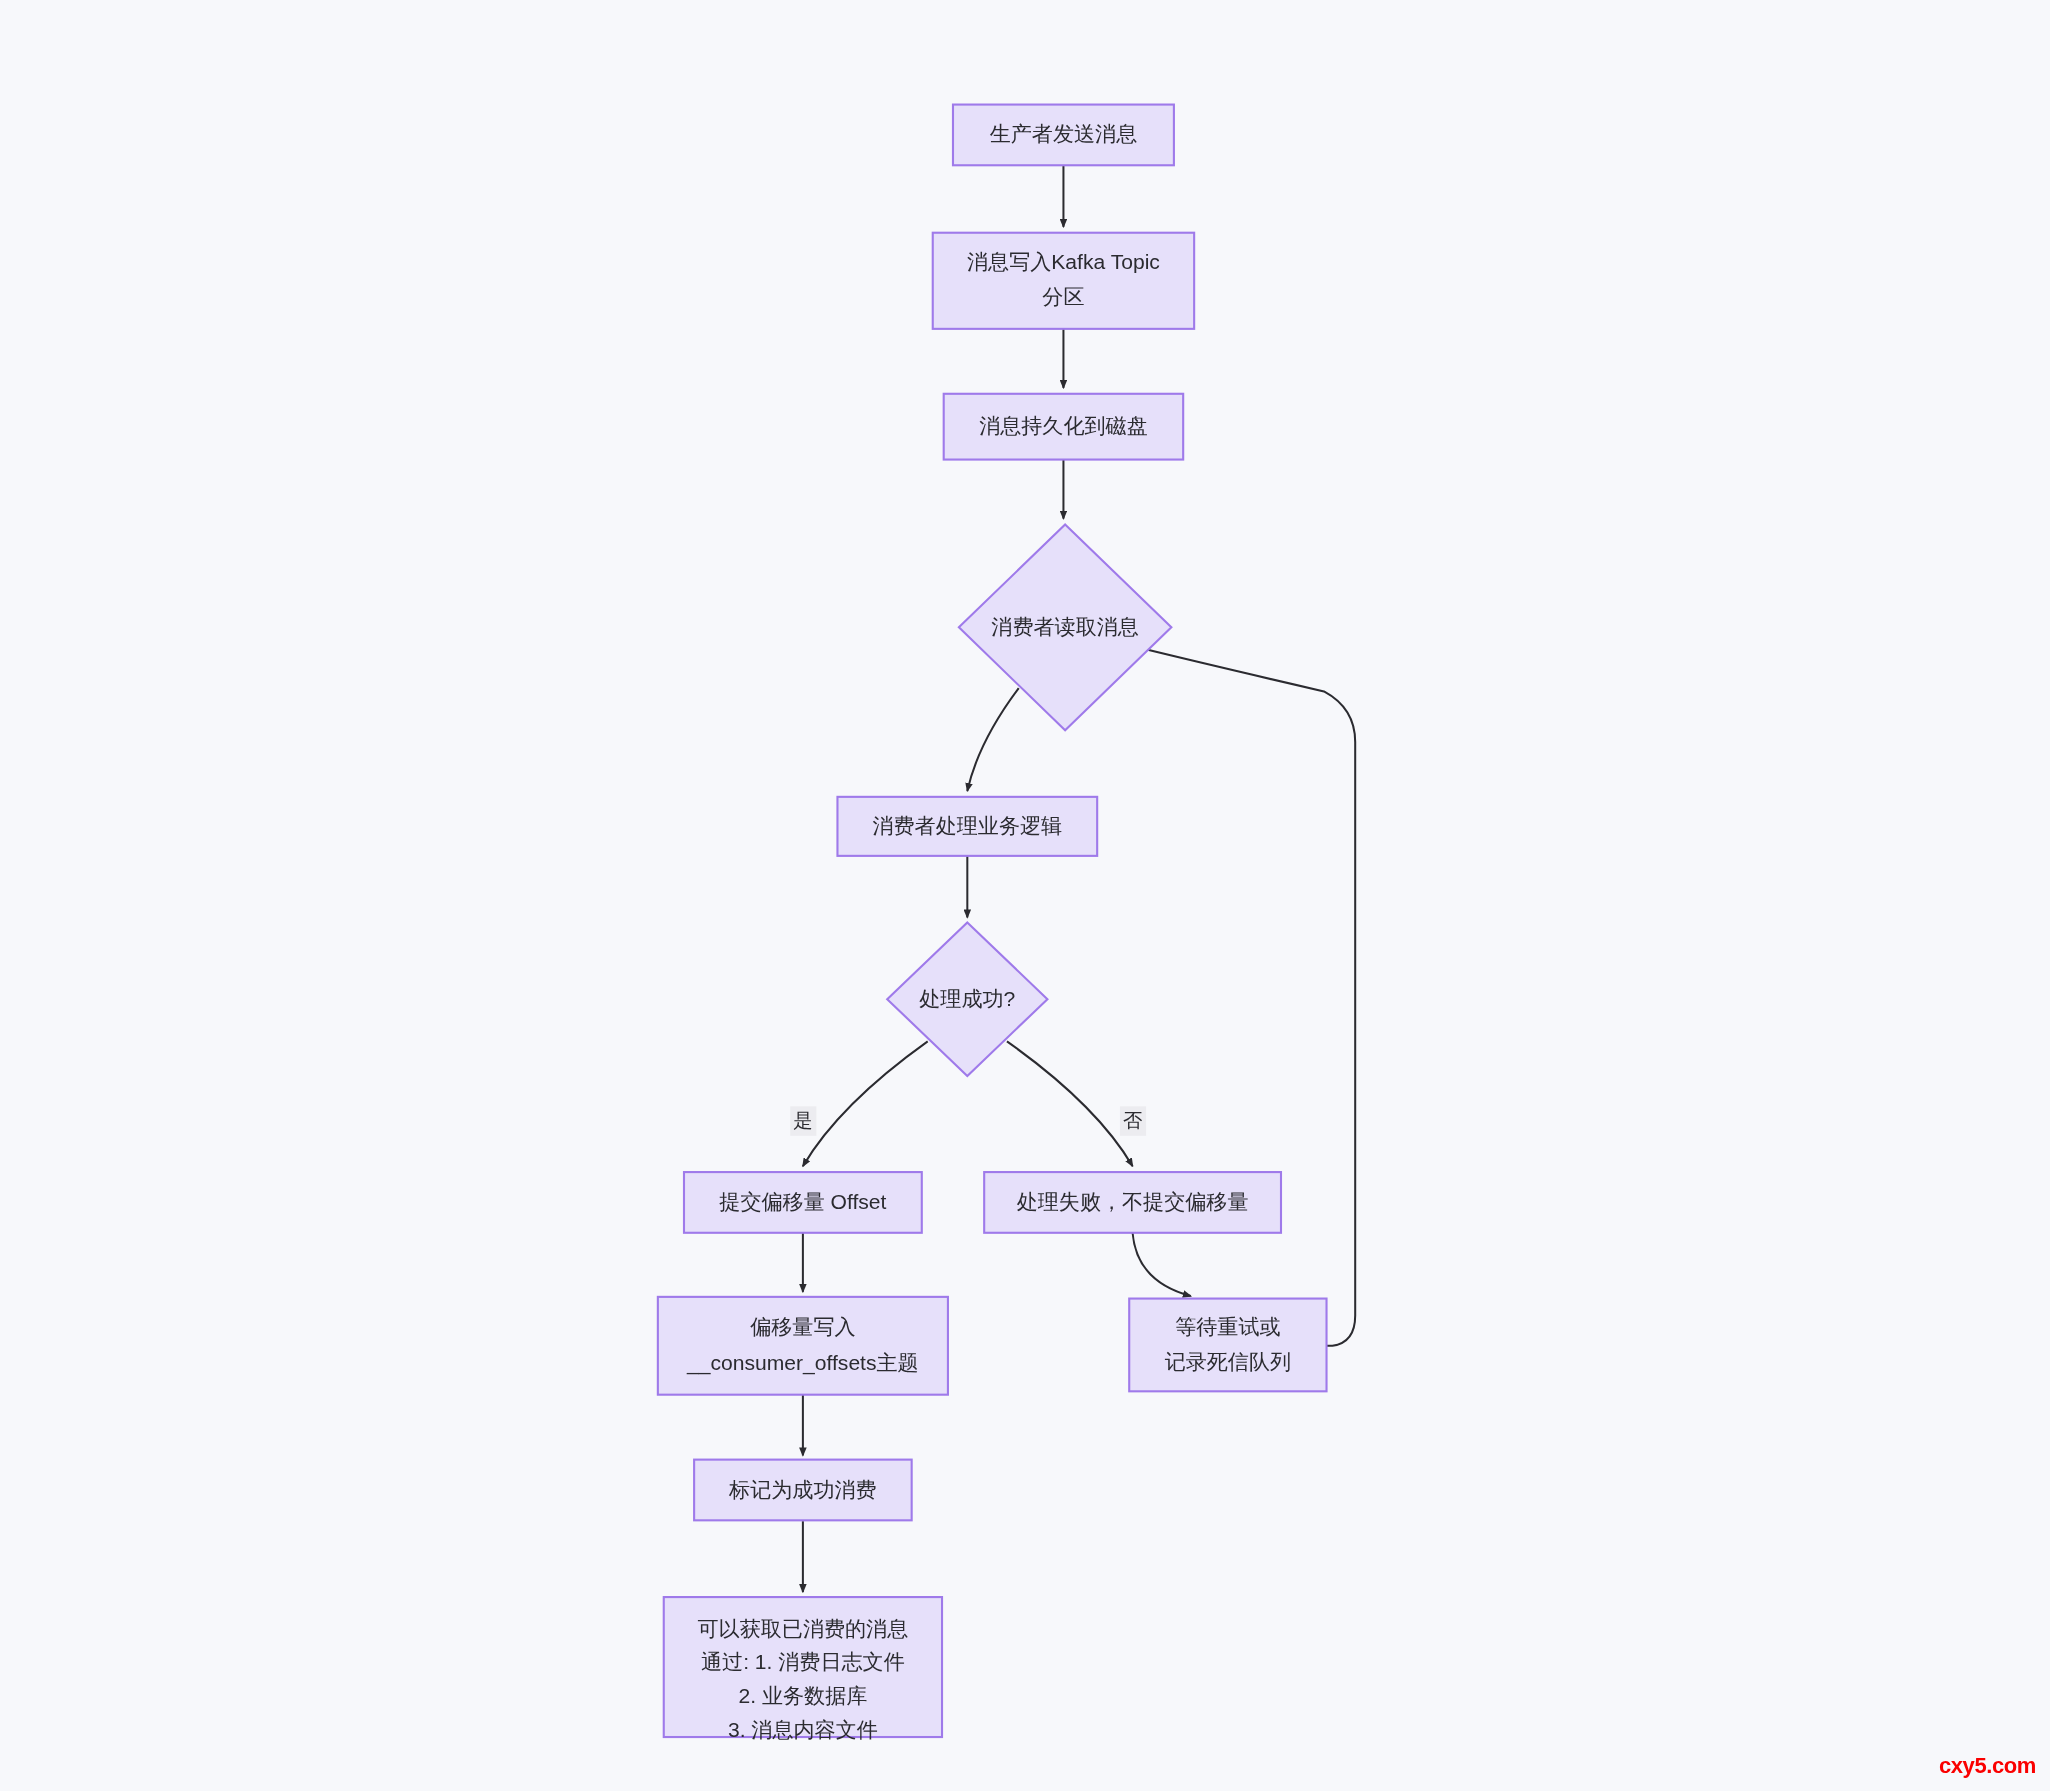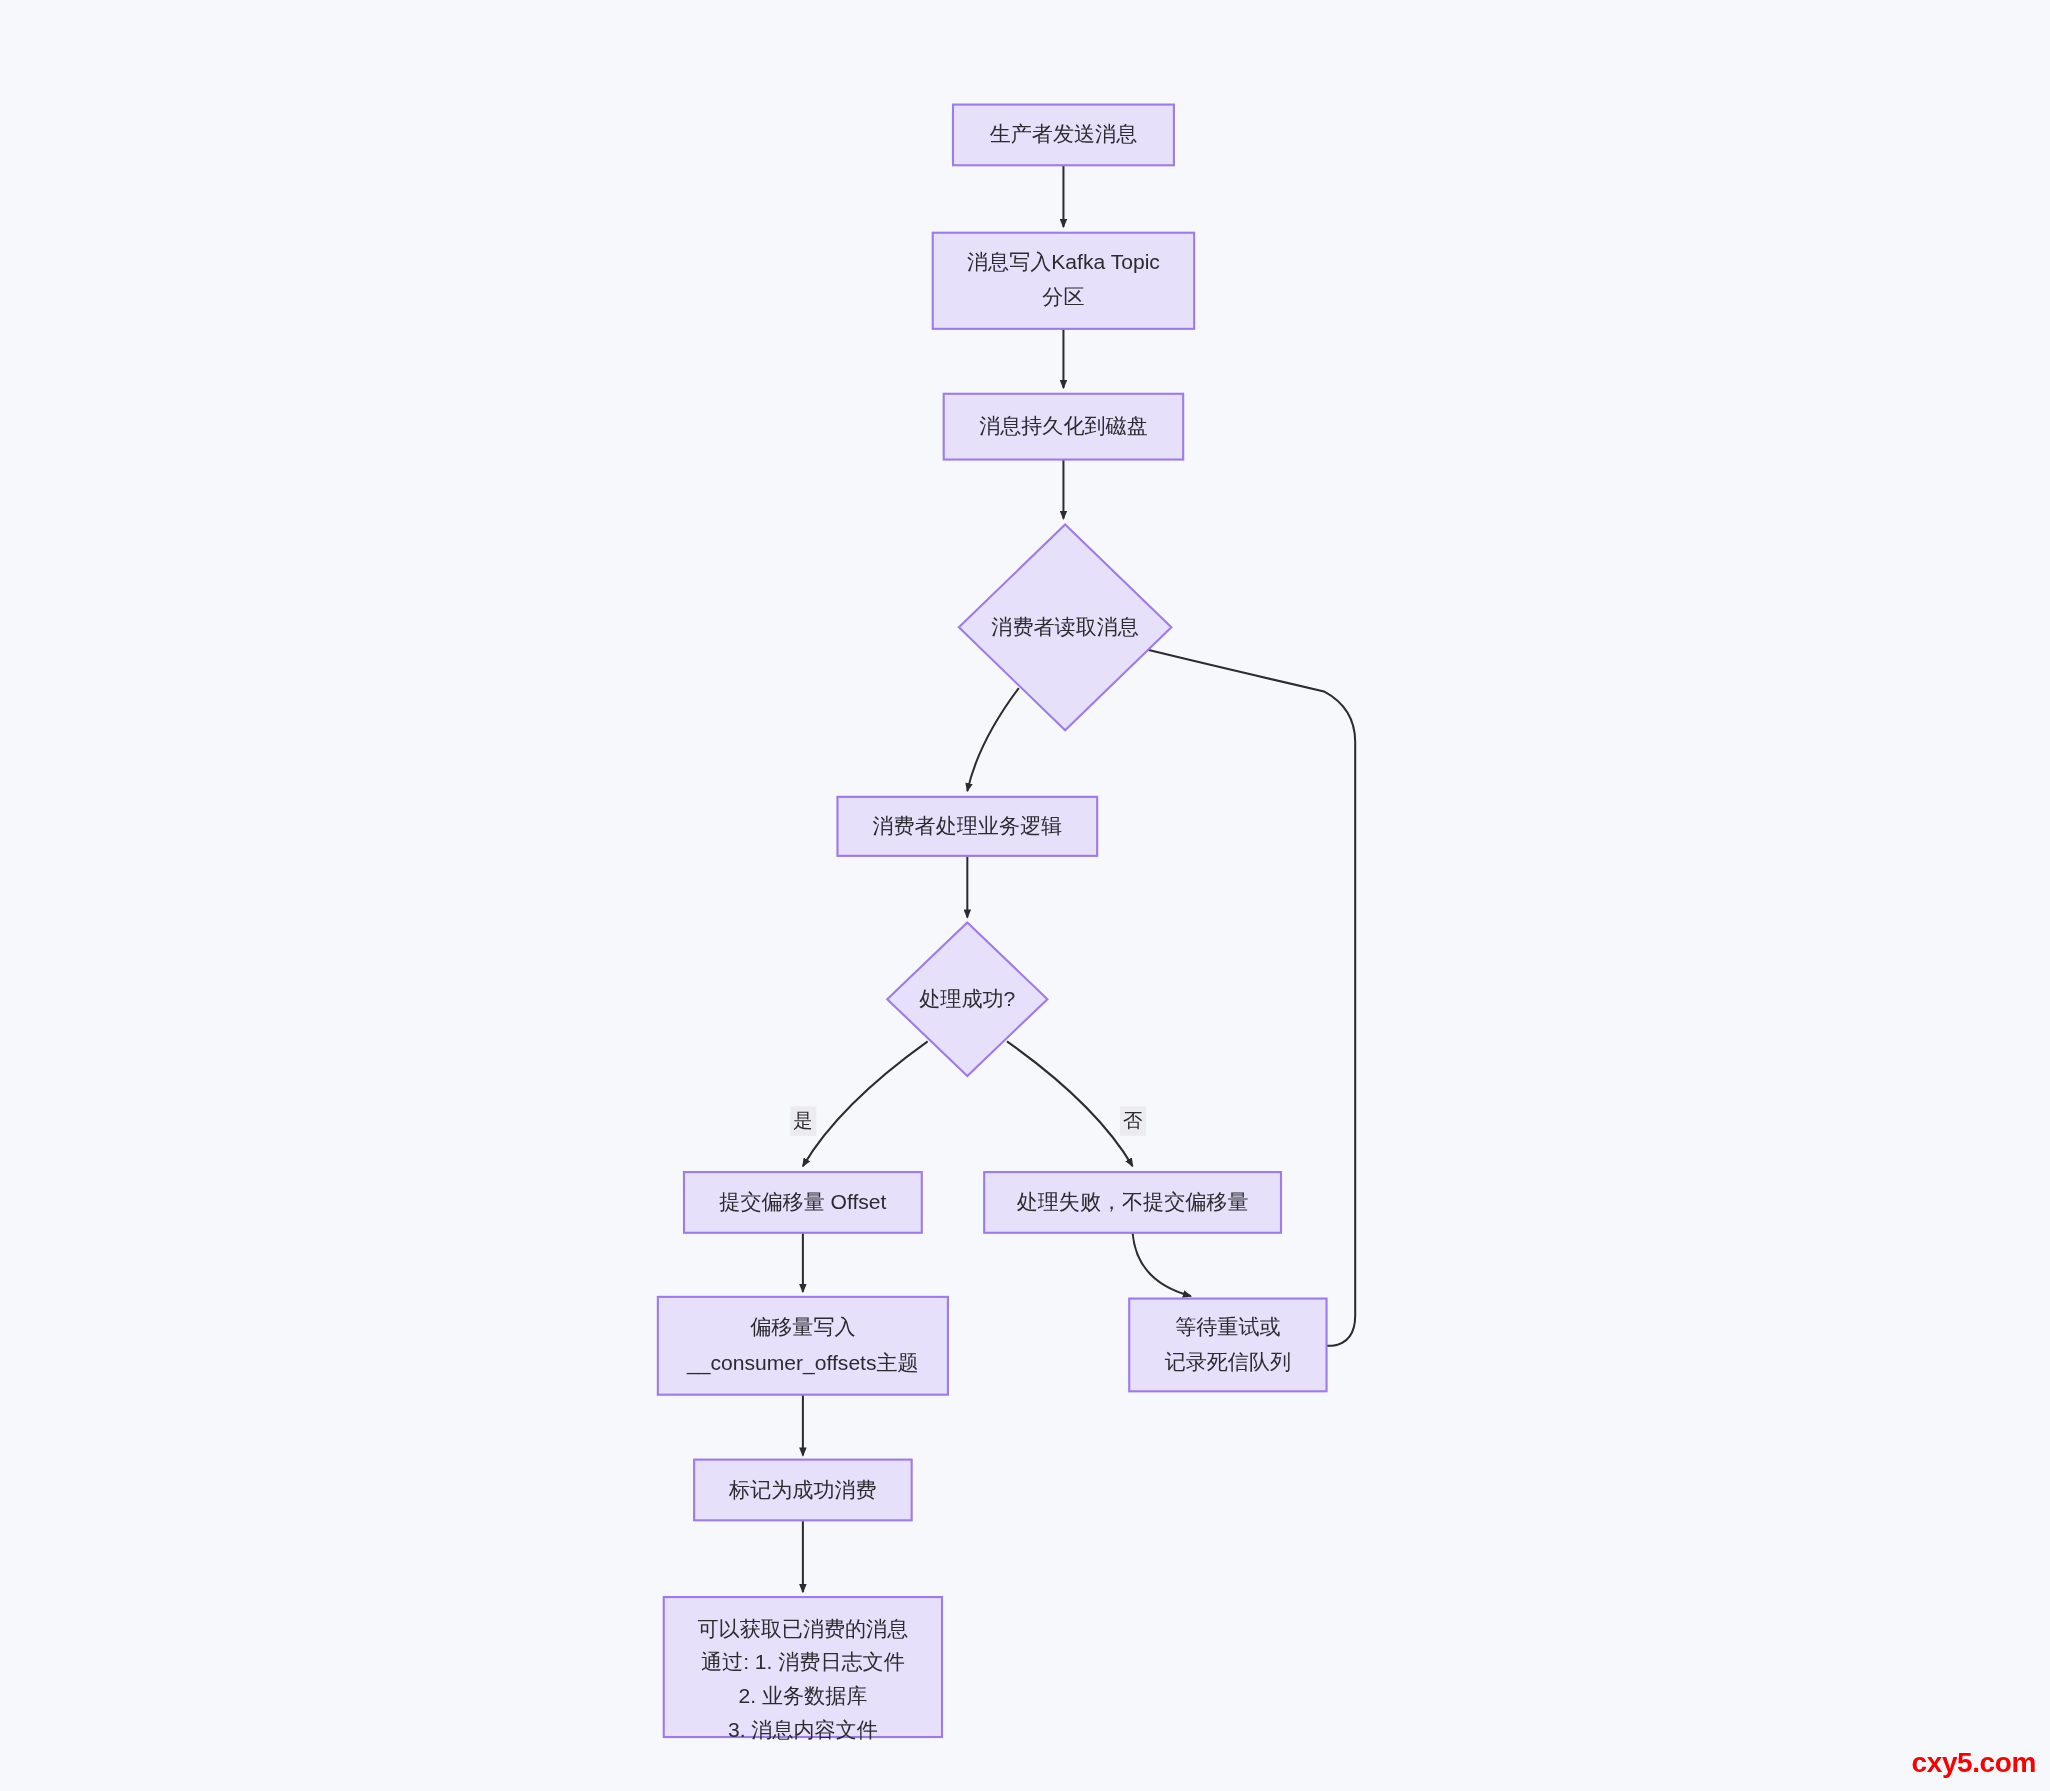--- a/index.html
+++ b/index.html
@@ -49,21 +49,21 @@
     fill: #2b2b30;
     text-anchor: middle;
     dominant-baseline: middle;
   }
   .watermark {
     position: absolute;
     right: 15px;
     bottom: 11.8px;
     color: #fa0000;
     font-family: "Liberation Sans", "DejaVu Sans", sans-serif;
-    font-size: 28px;
+    font-size: 22px;
     font-weight: bold;
     letter-spacing: -0.4px;
     user-select: none;
   }
 </style>
 </head>
 <body>
 
 <div id="page">
 

